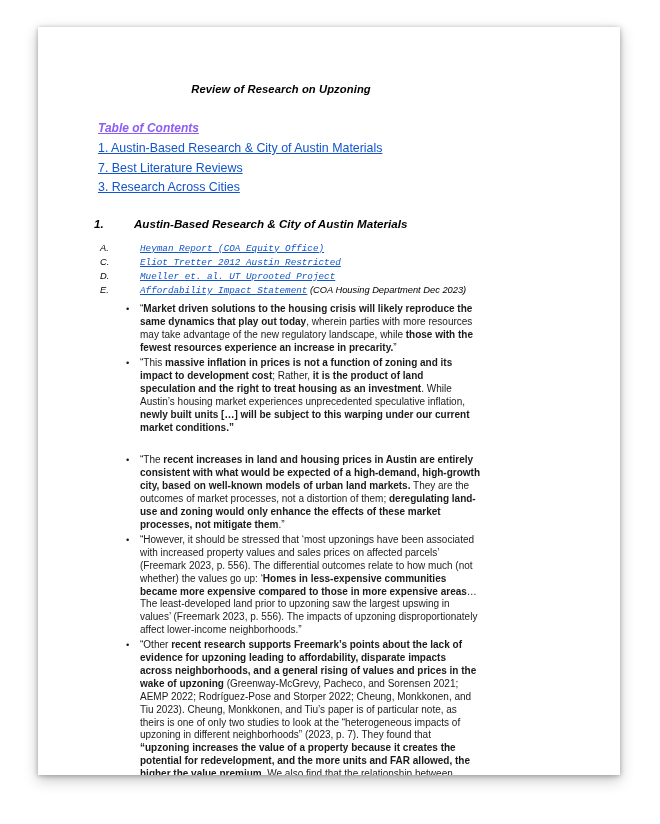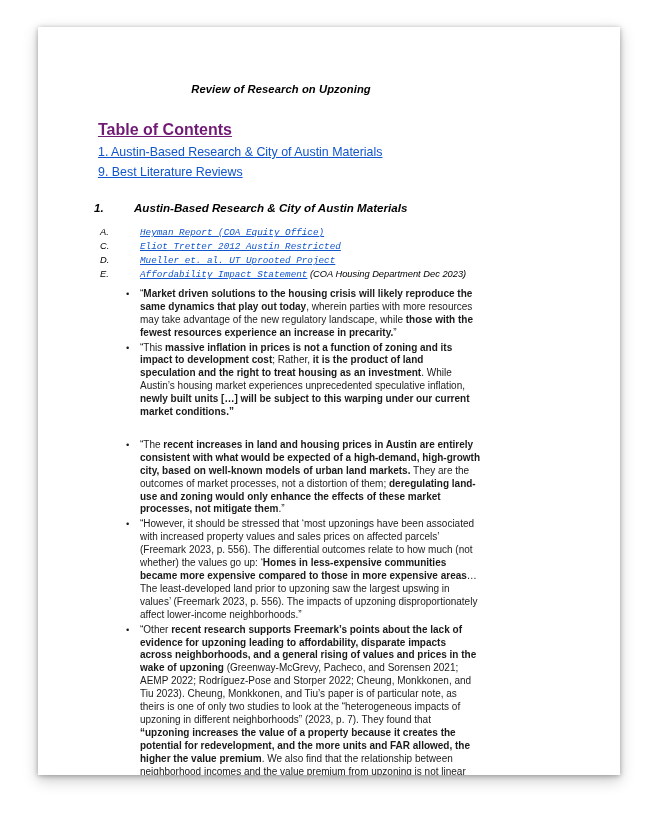--- a/index.html
+++ b/index.html
@@ -47,24 +47,25 @@
     text-align: center;
     font-size: 11.2px;
     font-weight: bold;
     font-style: italic;
     color: #000000;
     letter-spacing: 0.1px;
     margin: 0 0 26px 0;
   }
 
   .toc-heading {
-    font-size: 16px;
+    font-size: 12px;
     font-weight: bold;
+    font-style: italic;
     text-decoration: underline;
-    color: #701a75;
+    color: #8b5cf6;
     margin: 0 0 3px 0;
     padding-left: 16px;
   }
 
   .toc-list {
     list-style: none;
     margin: 0;
     padding: 0 0 0 16px;
   }
   .toc-list li {
@@ -156,21 +157,22 @@
 
 <div class="viewport">
   <div class="page">
     <div class="page-inner">
 
       <div class="doc-title">Review of Research on Upzoning</div>
 
       <div class="toc-heading">Table of Contents</div>
       <ul class="toc-list" id="toc-list">
           <li><span class="toc-link">1. Austin-Based Research &amp; City of Austin Materials</span></li>
-          <li><span class="toc-link">9. Best Literature Reviews</span></li>
+          <li><span class="toc-link">7. Best Literature Reviews</span></li>
+          <li><span class="toc-link">3. Research Across Cities</span></li>
         </ul>
 
       <div id="sections-container">
           <div class="section sec1">
             <div class="section-heading"><span class="num">1.</span><span>Austin-Based Research &amp; City of Austin Materials</span></div>
             <ul class="alpha-list">
               <li class="alpha-item"><span class="letter">A.</span><span class="wrapbody"><span class="lnk">Heyman Report (COA Equity Office)</span></span></li>
               <li class="alpha-item"><span class="letter">C.</span><span class="wrapbody"><span class="lnk">Eliot Tretter 2012 Austin Restricted</span></span></li>
               <li class="alpha-item"><span class="letter">D.</span><span class="wrapbody"><span class="lnk">Mueller et. al. UT Uprooted Project</span></span></li>
               <li class="alpha-item"><span class="letter">E.</span><span class="wrapbody"><span class="lnk">Affordability Impact Statement</span><span class="i"> (COA Housing Department Dec 2023)</span></span></li>

